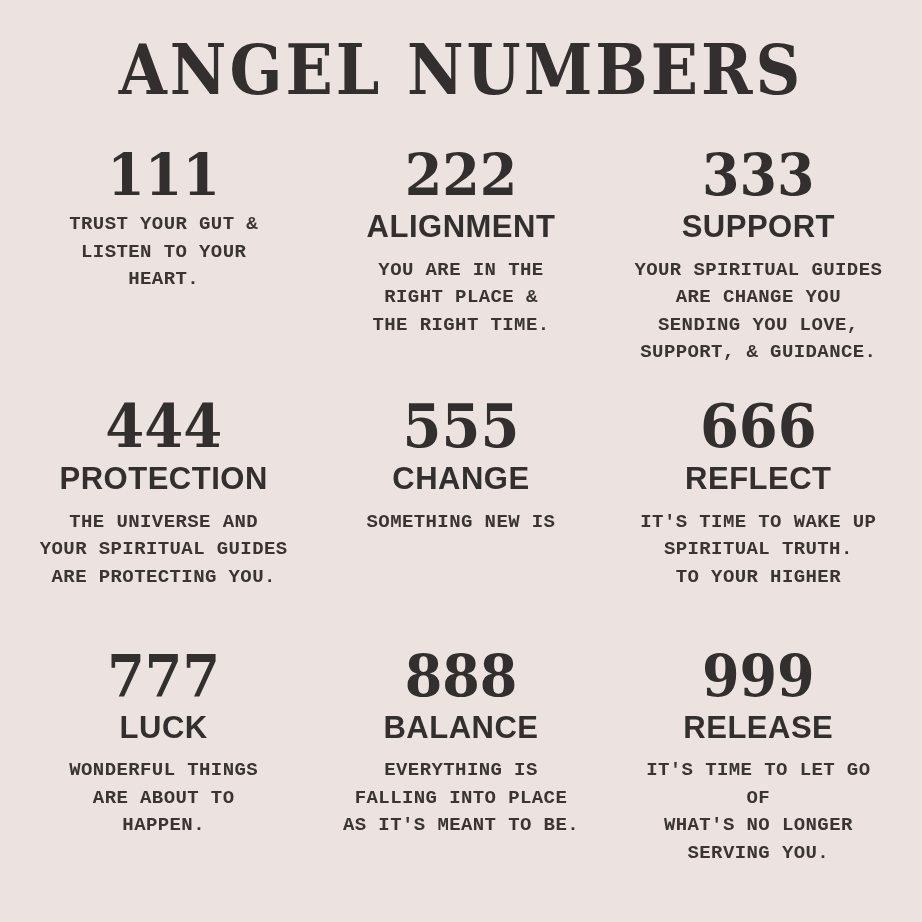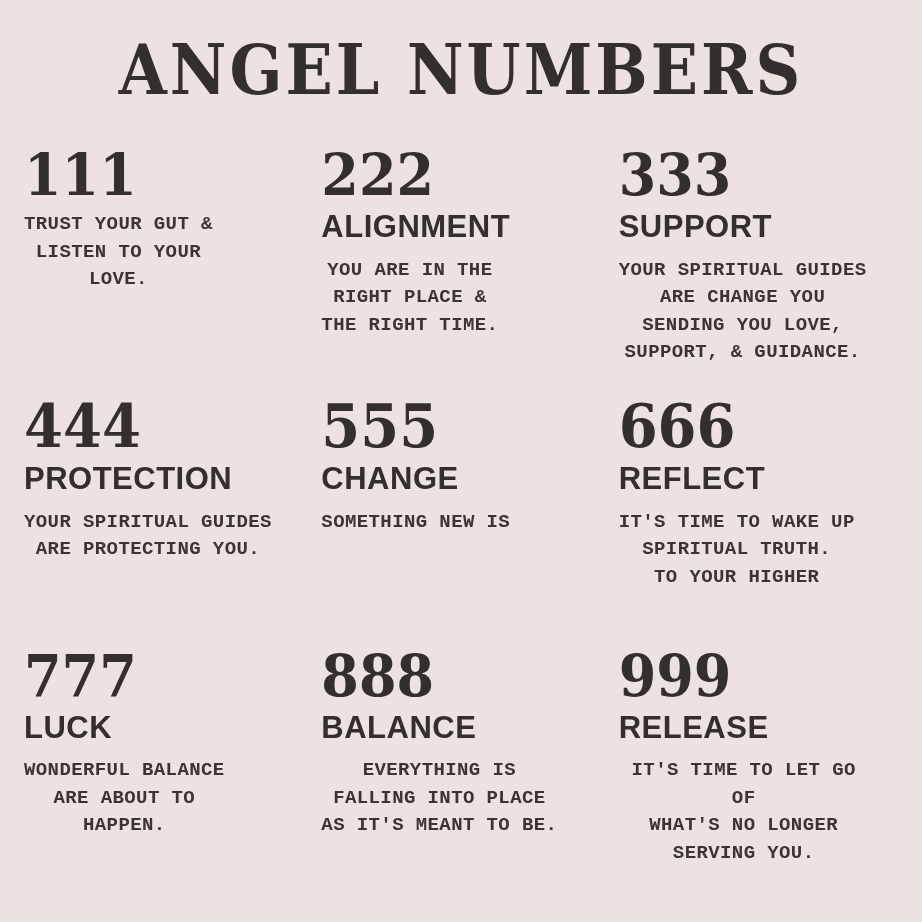--- a/index.html
+++ b/index.html
@@ -40,21 +40,21 @@
     flex: 1;
     display: grid;
     grid-template-columns: repeat(3, 1fr);
     grid-template-rows: repeat(3, 1fr);
     column-gap: 6px;
     row-gap: 6px;
   }
   .cell {
     display: flex;
     flex-direction: column;
-    align-items: flex-start;
+    align-items: center;
     text-align: center;
     padding: 0 6px;
   }
   .num {
     font-family: "DejaVu Serif", "Liberation Serif", serif;
     font-weight: 700;
     font-size: 54px;
     line-height: 1.0;
     letter-spacing: 0px;
     color: #332f2e;
@@ -91,21 +91,21 @@
 <div class="poster">
   <h1 class="poster-title">ANGEL NUMBERS</h1>
 
   <div class="grid">
 
     <div class="cell row1">
       <div class="num">111</div>
       <div class="desc">
         <span>TRUST YOUR GUT &amp;</span>
         <span>LISTEN TO YOUR</span>
-        <span>LOVE.</span>
+        <span>HEART.</span>
       </div>
     </div>
 
     <div class="cell row1">
       <div class="num">222</div>
       <div class="keyword">ALIGNMENT</div>
       <div class="desc">
         <span>YOU ARE IN THE</span>
         <span>RIGHT PLACE &amp;</span>
         <span>THE RIGHT TIME.</span>
@@ -120,20 +120,21 @@
         <span>ARE CHANGE YOU</span>
         <span>SENDING YOU LOVE,</span>
         <span>SUPPORT, &amp; GUIDANCE.</span>
       </div>
     </div>
 
     <div class="cell row2">
       <div class="num">444</div>
       <div class="keyword">PROTECTION</div>
       <div class="desc">
+        <span>THE UNIVERSE AND</span>
         <span>YOUR SPIRITUAL GUIDES</span>
         <span>ARE PROTECTING YOU.</span>
       </div>
     </div>
 
     <div class="cell row2">
       <div class="num">555</div>
       <div class="keyword">CHANGE</div>
       <div class="desc">
         <span>SOMETHING NEW IS</span>
@@ -147,21 +148,21 @@
         <span>IT'S TIME TO WAKE UP</span>
         <span>SPIRITUAL TRUTH.</span>
         <span>TO YOUR HIGHER</span>
       </div>
     </div>
 
     <div class="cell row3">
       <div class="num">777</div>
       <div class="keyword">LUCK</div>
       <div class="desc">
-        <span>WONDERFUL BALANCE</span>
+        <span>WONDERFUL THINGS</span>
         <span>ARE ABOUT TO</span>
         <span>HAPPEN.</span>
       </div>
     </div>
 
     <div class="cell row3">
       <div class="num">888</div>
       <div class="keyword">BALANCE</div>
       <div class="desc">
         <span>EVERYTHING IS</span>

